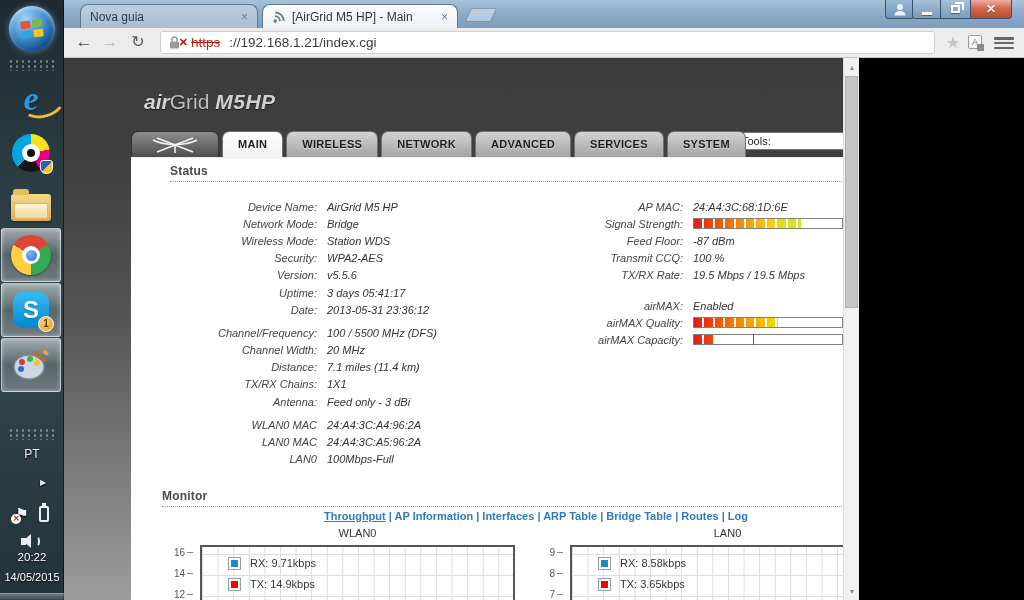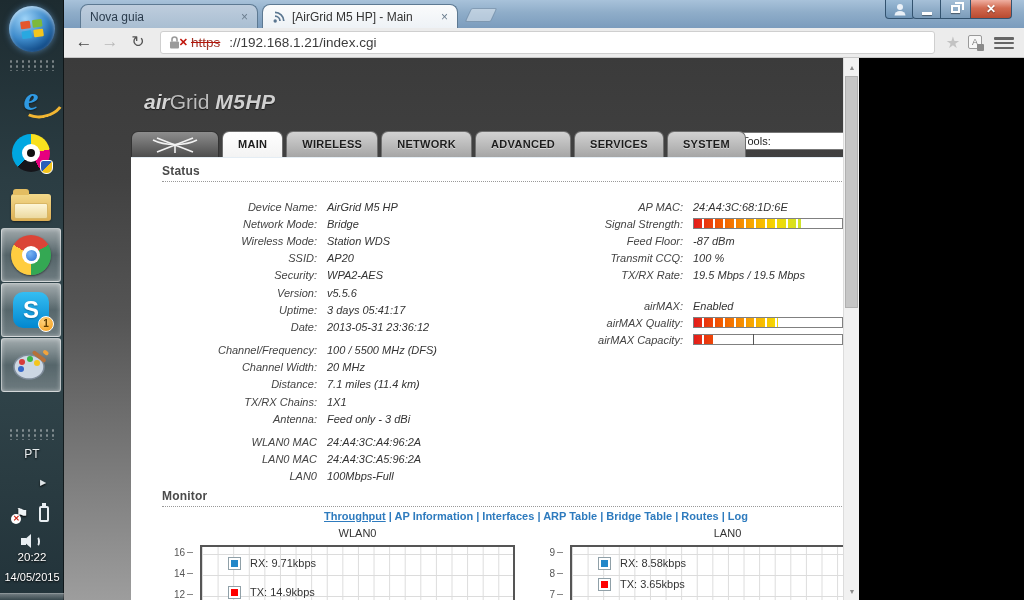--- a/index.html
+++ b/index.html
@@ -139,21 +139,21 @@
   .tools{position:absolute;left:672px;top:74px;width:142px;height:18px;background:#fff;border:1px solid #777;
     font-size:11px;color:#222;display:flex;justify-content:space-between;align-items:center;padding:0 5px;}
   .tools .caret{font-size:8px;color:#222;}
   .logoutbtn{position:absolute;left:822px;top:74px;width:46px;height:18px;border:1px solid #888;border-radius:7px;
     background:linear-gradient(#fafafa,#d2d2d2);font-size:11px;color:#222;text-align:center;line-height:16px;}
 
   .panel{position:absolute;left:67px;top:99px;width:810px;height:443px;background:#fff;overflow:hidden;
     border-top:1px solid #e4edf4;}
   .sec-title{position:absolute;left:31px;right:15px;font-size:12px;font-weight:bold;color:#4a4a4a;
     border-bottom:1px dotted #999;padding-bottom:3px;letter-spacing:.2px;}
-  #status-title{top:6px;}
+  #status-title{top:6px;margin-left:8px;}
   #monitor-title{top:331px;}
   .statcol{position:absolute;top:40px;}
   #status-left-column{left:0;}
   #status-right-column{left:366px;}
   .group{margin-bottom:6px;font-style:italic;}
   #status-right-column .group{margin-bottom:13px;}
   .srow{display:flex;align-items:center;height:17.2px;font-size:11px;}
   .lbl{width:186px;text-align:right;color:#444;flex:0 0 auto;}
   .vwrap{display:flex;align-items:center;margin-left:10px;color:#333;white-space:nowrap;}
   .meter{width:150px;height:11px;border:1px solid #808080;background:#fff;position:relative;margin-right:7px;flex:0 0 auto;}
@@ -356,26 +356,20 @@
                 <span class="val">Bridge</span>
               </span>
             </div>
             <div class="srow">
               <span class="lbl">Wireless Mode:</span>
               <span class="vwrap">
                 <span class="val">Station WDS</span>
               </span>
             </div>
             <div class="srow">
-              <span class="lbl">SSID:</span>
-              <span class="vwrap">
-                <span class="val">AP20</span>
-              </span>
-            </div>
-            <div class="srow">
               <span class="lbl">Security:</span>
               <span class="vwrap">
                 <span class="val">WPA2-AES</span>
               </span>
             </div>
             <div class="srow">
               <span class="lbl">Version:</span>
               <span class="vwrap">
                 <span class="val">v5.5.6</span>
               </span>
@@ -524,21 +518,21 @@
       <div class="yaxis" id="chart-yaxis-1">
           <div class="ytick" style="top: 0px;">9</div>
           <div class="ytick" style="top: 21px;">8</div>
           <div class="ytick" style="top: 42px;">7</div>
         </div>
       <div class="chart" id="chart-plot-0">
           <div class="leg-row" style="top: 7px;">
             <span class="leg-box" style="background: rgb(35, 135, 200);"></span>
             <span class="leg-txt">RX: 9.71kbps</span>
           </div>
-          <div class="leg-row" style="top: 36px;">
+          <div class="leg-row" style="top: 28px;">
             <span class="leg-box" style="background: rgb(254, 0, 0);"></span>
             <span class="leg-txt">TX: 14.9kbps</span>
           </div>
         </div>
       <div class="chart" id="chart-plot-1">
           <div class="leg-row" style="top: 7px;">
             <span class="leg-box" style="background: rgb(35, 135, 200);"></span>
             <span class="leg-txt">RX: 8.58kbps</span>
           </div>
           <div class="leg-row" style="top: 28px;">

